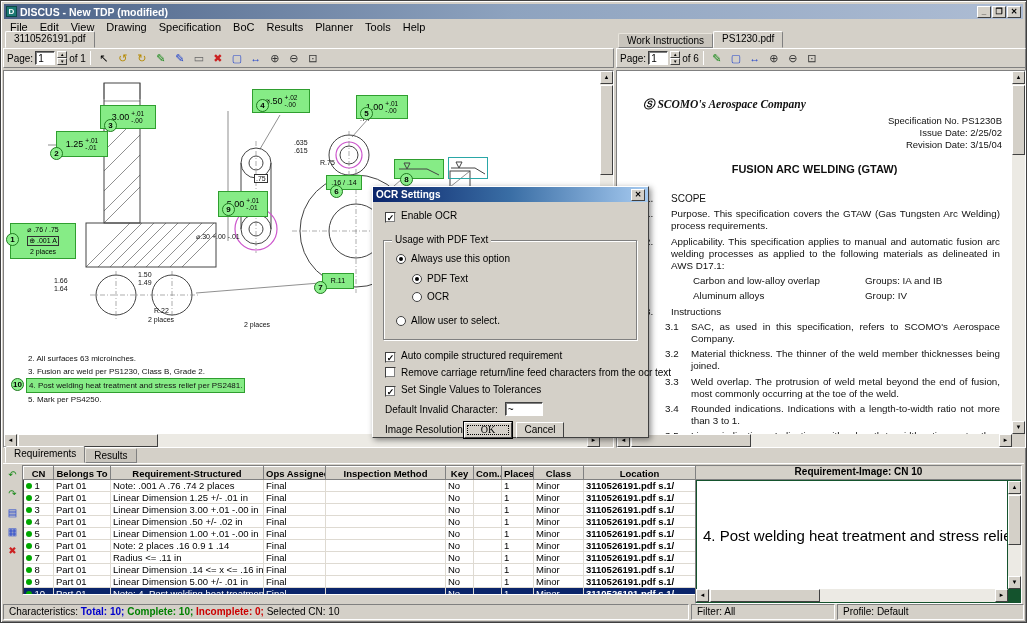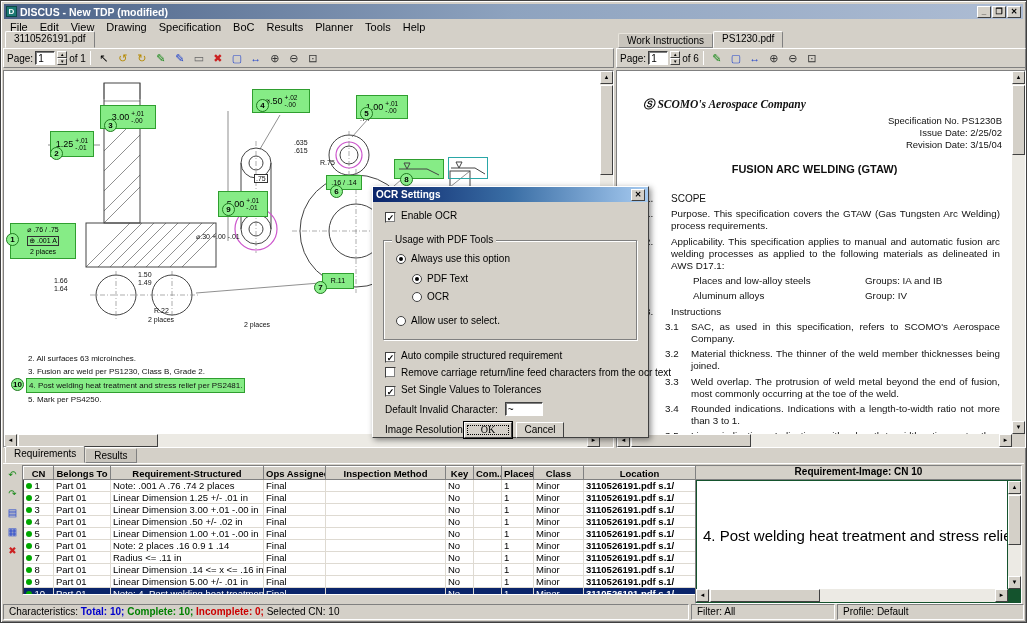--- a/index.html
+++ b/index.html
@@ -288,21 +288,21 @@
         <span class="dlabel" style="left:408px;top:118px">R.76</span>
         <span class="dlabel" style="left:240px;top:250px">2 places</span>
 
         
         <div class="callout-box" style="left:96px;top:34px;width:56px;height:24px">
           <span class="val">3.00</span>
           <span class="tol"><span>+.01</span><br><span>-.00</span></span>
         </div>
         <span class="callout-circle" style="left:100px;top:48px">3</span>
 
-        <div class="callout-box" style="left:46px;top:60px;width:44px;height:26px">
+        <div class="callout-box" style="left:52px;top:60px;width:52px;height:26px">
           <span class="val">1.25</span>
           <span class="tol"><span>+.01</span><br><span>-.01</span></span>
         </div>
         <span class="callout-circle" style="left:46px;top:76px">2</span>
 
         <div class="callout-box" style="left:248px;top:18px;width:58px;height:24px">
           <span class="val">⌀.50</span>
           <span class="tol"><span>+.02</span><br><span>-.00</span></span>
         </div>
         <span class="callout-circle" style="left:252px;top:28px">4</span>
@@ -415,21 +415,21 @@
             <div class="spec-item lvl1">
               <span class="spec-num">1.</span>
               <span class="spec-text">Purpose. This specification covers the GTAW (Gas Tungsten Arc Welding) process requirements.</span>
             </div>
             <div class="spec-item lvl1">
               <span class="spec-num">2.</span>
               <span class="spec-text">Applicability. This specification applies to manual and automatic fusion arc welding processes as applied to the following materials as delineated in AWS D17.1:</span>
             </div>
             <div class="spec-item lvl2 cols">
               <span class="spec-num"></span>
-              <span class="spec-text">Places and low-alloy steels</span>
+              <span class="spec-text">Carbon and low-alloy overlap</span>
               <span class="spec-text2">Groups: IA and IB</span>
             </div>
             <div class="spec-item lvl2 cols">
               <span class="spec-num"></span>
               <span class="spec-text">Aluminum alloys</span>
               <span class="spec-text2">Group: IV</span>
             </div>
             <div class="spec-item lvl1">
               <span class="spec-num">3.</span>
               <span class="spec-text">Instructions</span>
@@ -473,21 +473,21 @@
   <div class="dialog">
     <div class="dlg-title">
       <span>OCR Settings</span>
       <span class="dlg-close">✕</span>
     </div>
     <div class="dlg-body">
       <div class="dlg-row" style="top:8px">
         <span class="cb checked"></span><span>Enable OCR</span>
       </div>
       <div class="grp">
-        <span class="grp-label">Usage with PDF Tools</span>
+        <span class="grp-label">Usage with PDF Text</span>
         <div class="dlg-row" style="top:12px">
           <span class="rb sel"></span><span>Always use this option</span>
         </div>
         <div class="dlg-row" style="top:32px;left:28px">
           <span class="rb sel"></span><span>PDF Text</span>
         </div>
         <div class="dlg-row" style="top:50px;left:28px">
           <span class="rb"></span><span>OCR</span>
         </div>
         <div class="dlg-row" style="top:74px">

